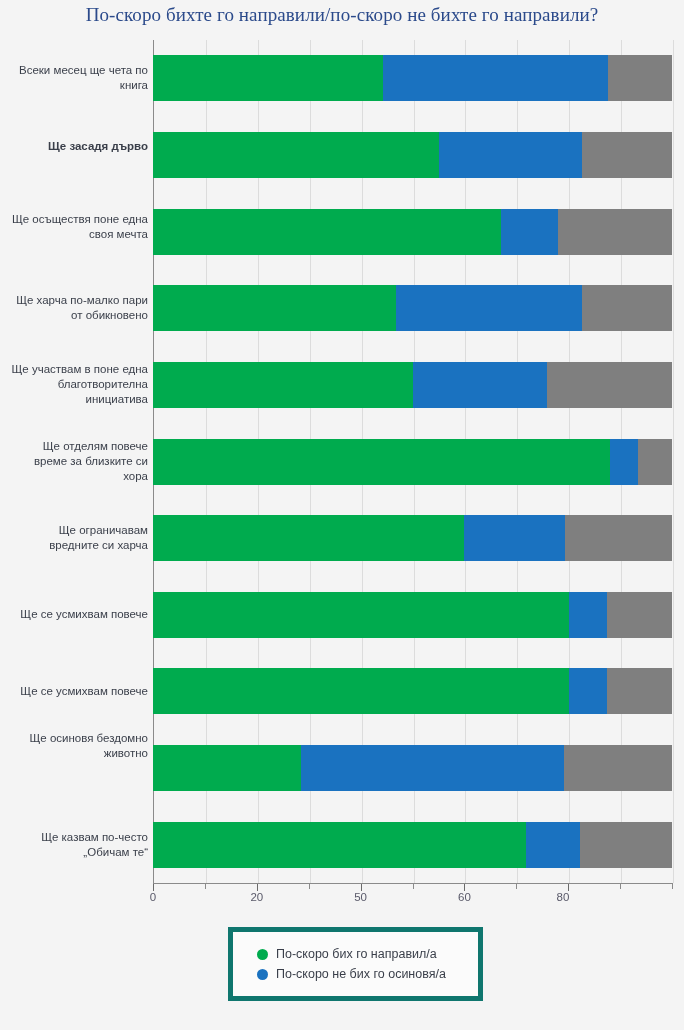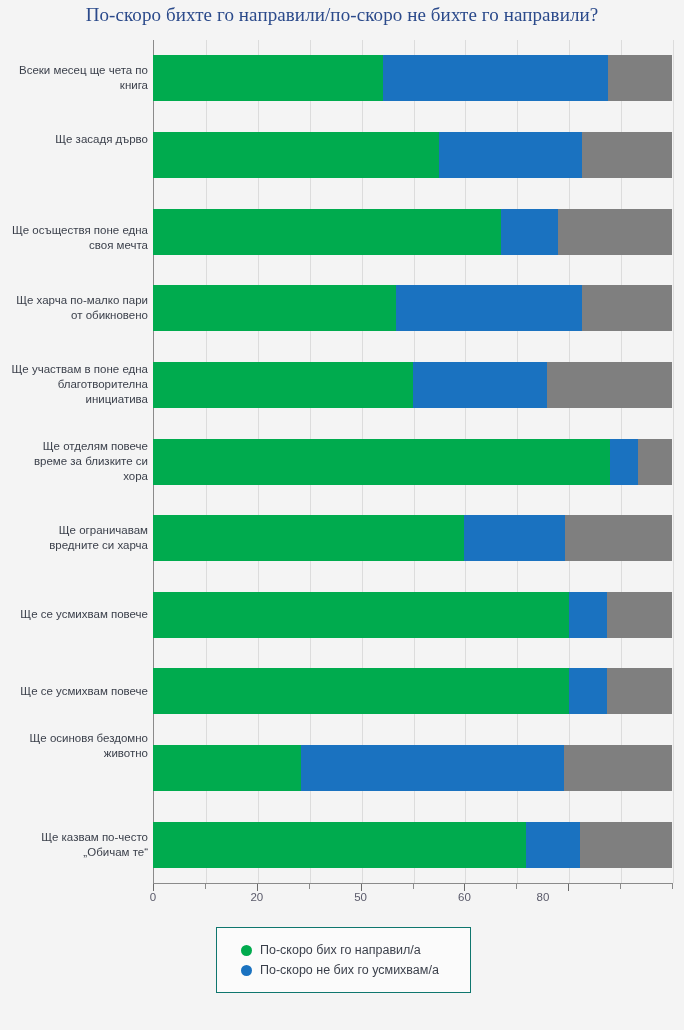--- a/index.html
+++ b/index.html
@@ -93,25 +93,25 @@
     left: 0;
     width: 148px;
     text-align: right;
     font-size: 11.5px;
     line-height: 15px;
     color: #3a3f4a;
   }
   
   .legend {
     position: absolute;
-    left: 216px;
+    left: 228px;
     top: 927px;
     width: 255px;
     background: #fbfbfb;
-    border: 1px solid #0f766e;
+    border: 5px solid #0f766e;
     padding: 12px 0 12px 0;
     box-sizing: border-box;
   }
   .legend-item {
     display: flex;
     align-items: center;
     padding: 3px 0 3px 24px;
     font-size: 12.5px;
     color: #3a3f4a;
   }
@@ -152,29 +152,29 @@
       <div class="tick tick-major" style="left: 256.8px;"></div>
       <div class="tick-label" style="left: 256.8px;">20</div>
       <div class="tick" style="left: 308.7px;"></div>
       <div class="tick tick-major" style="left: 360.6px;"></div>
       <div class="tick-label" style="left: 360.6px;">50</div>
       <div class="tick" style="left: 412.5px;"></div>
       <div class="tick tick-major" style="left: 464.4px;"></div>
       <div class="tick-label" style="left: 464.4px;">60</div>
       <div class="tick" style="left: 516.3px;"></div>
       <div class="tick tick-major" style="left: 568.2px;"></div>
-      <div class="tick-label" style="left: 543px;">80</div>
+      <div class="tick-label" style="left: 563px;">80</div>
       <div class="tick" style="left: 620.1px;"></div>
       <div class="tick" style="left: 672px;"></div>
     </div>
   <div id="labels-layer">
       <div class="cat-label-wrap" style="white-space: pre-line; top: 63.3182px;">Всеки месец ще чета по
 книга</div>
-      <div class="cat-label-wrap" style="white-space: pre-line; top: 132px;">Ще засадя дърво</div>
-      <div class="cat-label-wrap" style="white-space: pre-line; top: 223px;">Ще осъществя поне една
+      <div class="cat-label-wrap" style="white-space: pre-line; top: 139px; font-weight: bold;">Ще засадя дърво</div>
+      <div class="cat-label-wrap" style="white-space: pre-line; top: 212px;">Ще осъществя поне една
 своя мечта</div>
       <div class="cat-label-wrap" style="white-space: pre-line; top: 293.227px; text-align: right;">Ще харча по-малко пари
 от обикновено</div>
       <div class="cat-label-wrap" style="white-space: pre-line; top: 362.364px;">Ще участвам в поне една
 благотворителна
 инициатива</div>
       <div class="cat-label-wrap" style="white-space: pre-line; top: 439px;">Ще отделям повече
 време за близките си
 хора</div>
       <div class="cat-label-wrap" style="white-space: pre-line; top: 523.136px;">Ще ограничавам
@@ -244,17 +244,17 @@
       </div>
     </div>
 
   <div class="legend" id="legend">
       <div class="legend-item">
         <span class="legend-dot" style="background: rgb(0, 171, 78);"></span>
         <span>По-скоро бих го направил/а</span>
       </div>
       <div class="legend-item">
         <span class="legend-dot" style="background: rgb(26, 114, 192);"></span>
-        <span>По-скоро не бих го усмихвам/а</span>
+        <span>По-скоро не бих го осиновя/а</span>
       </div>
     </div>
 
 </div>
 
 </body></html>

